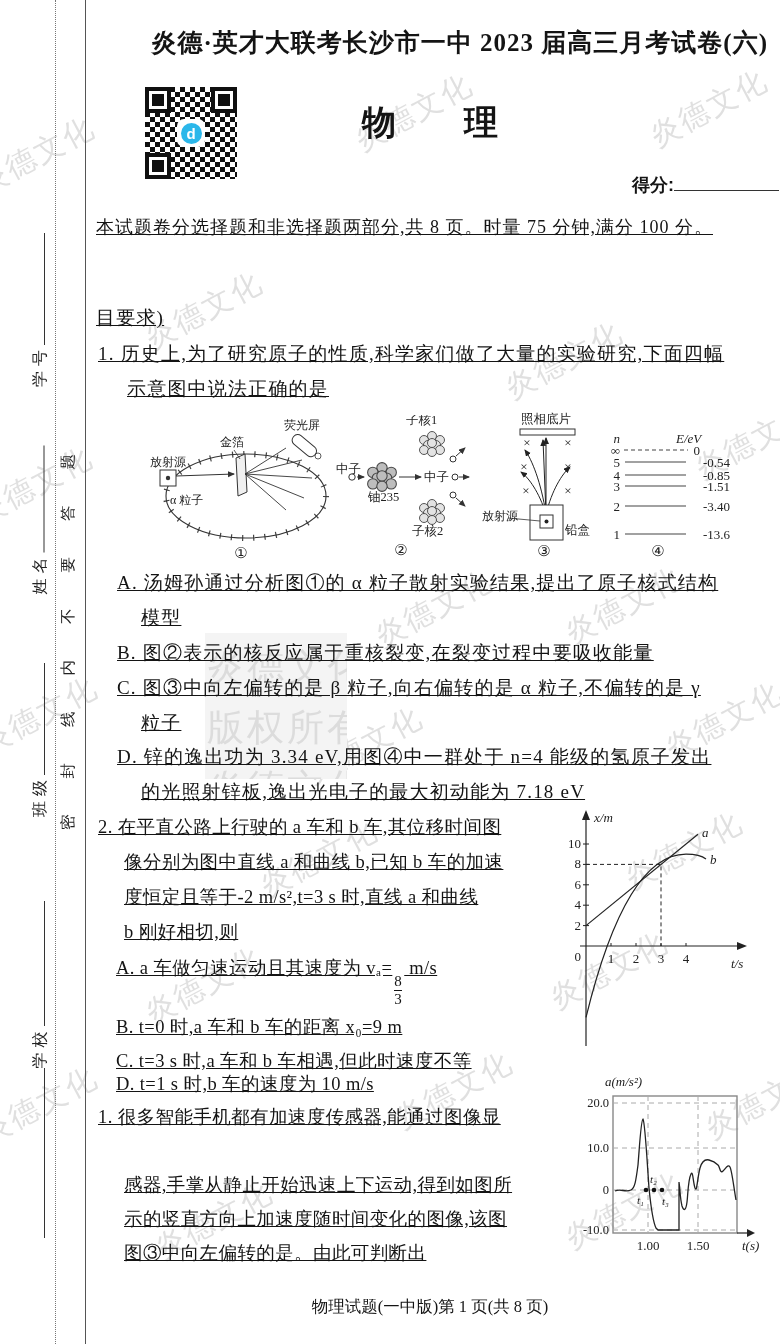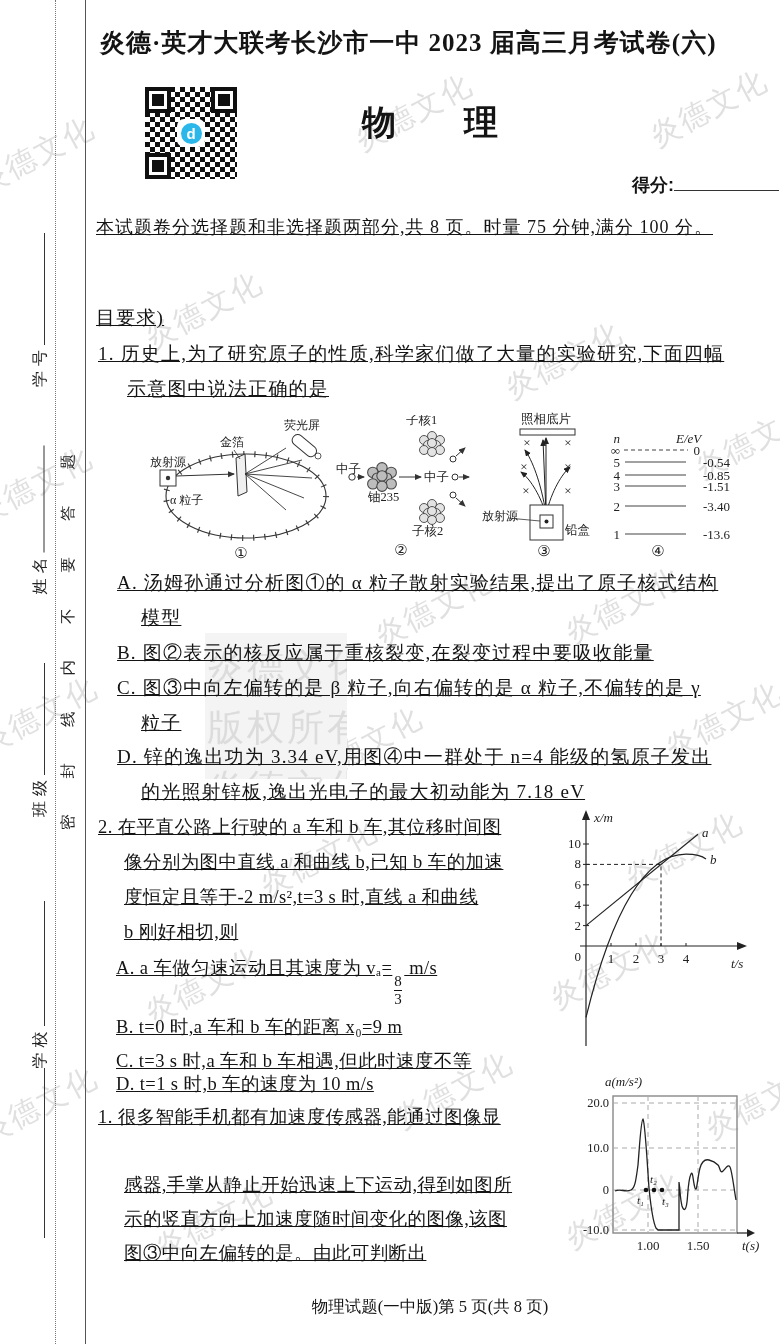--- a/index.html
+++ b/index.html
@@ -2,21 +2,21 @@
 <html><head>
 <meta charset="utf-8">
 <style>
   html,body{margin:0;padding:0;background:#fff;}
   #page{position:relative;width:780px;height:1344px;background:#fff;overflow:hidden;
         font-family:"Liberation Serif","DejaVu Serif",serif;color:#141414;}
   .line{position:absolute;white-space:nowrap;font-size:19px;letter-spacing:1.2px;text-decoration:underline;}
   .narrow{font-size:18.5px;letter-spacing:0.4px;}
   .bold{font-weight:bold;}
   
-  #title{position:absolute;top:26px;left:100px;right:12px;text-align:left;
+  #title{position:absolute;top:26px;left:100px;right:12px;text-align:right;
          font-size:25px;font-weight:bold;letter-spacing:1px;}
   #subject{position:absolute;top:100px;left:95px;right:15px;text-align:center;
            font-size:34px;font-weight:bold;}
   #score{position:absolute;top:173px;left:632px;font-size:18px;
          font-family:"Liberation Sans",sans-serif;font-weight:bold;}
   .score-blank{display:inline-block;width:105px;height:16px;border-bottom:1.6px solid #333;}
   #intro{position:absolute;top:215px;left:96px;font-size:18px;letter-spacing:1px;}
   #footer{position:absolute;top:1296px;left:95px;right:15px;text-align:center;font-size:16.5px;}
   
   #qr{position:absolute;left:145px;top:87px;width:92px;height:92px;
@@ -334,15 +334,15 @@
              C132,91 135,93 137,95 C139,97 139,104 142,101
              C145,98 147,94 149,97 C151,101 153,119 155,130" fill="none" stroke="#222" stroke-width="1.3"></path>
     <circle cx="65" cy="120" r="2.3" fill="#111"></circle>
     <circle cx="73" cy="120" r="2.3" fill="#111"></circle>
     <circle cx="81" cy="120" r="2.3" fill="#111"></circle>
     <text x="56" y="134" font-size="11" font-style="italic">t₁</text>
     <text x="69" y="113" font-size="11" font-style="italic">t₂</text>
     <text x="81" y="135" font-size="11" font-style="italic">t₃</text>
   </svg>
 
-  <div id="footer">物理试题(一中版)第 5 页(共 8 页)</div>
+  <div id="footer">物理试题(一中版)第 1 页(共 8 页)</div>
 
 </div>
 
 </body></html>

